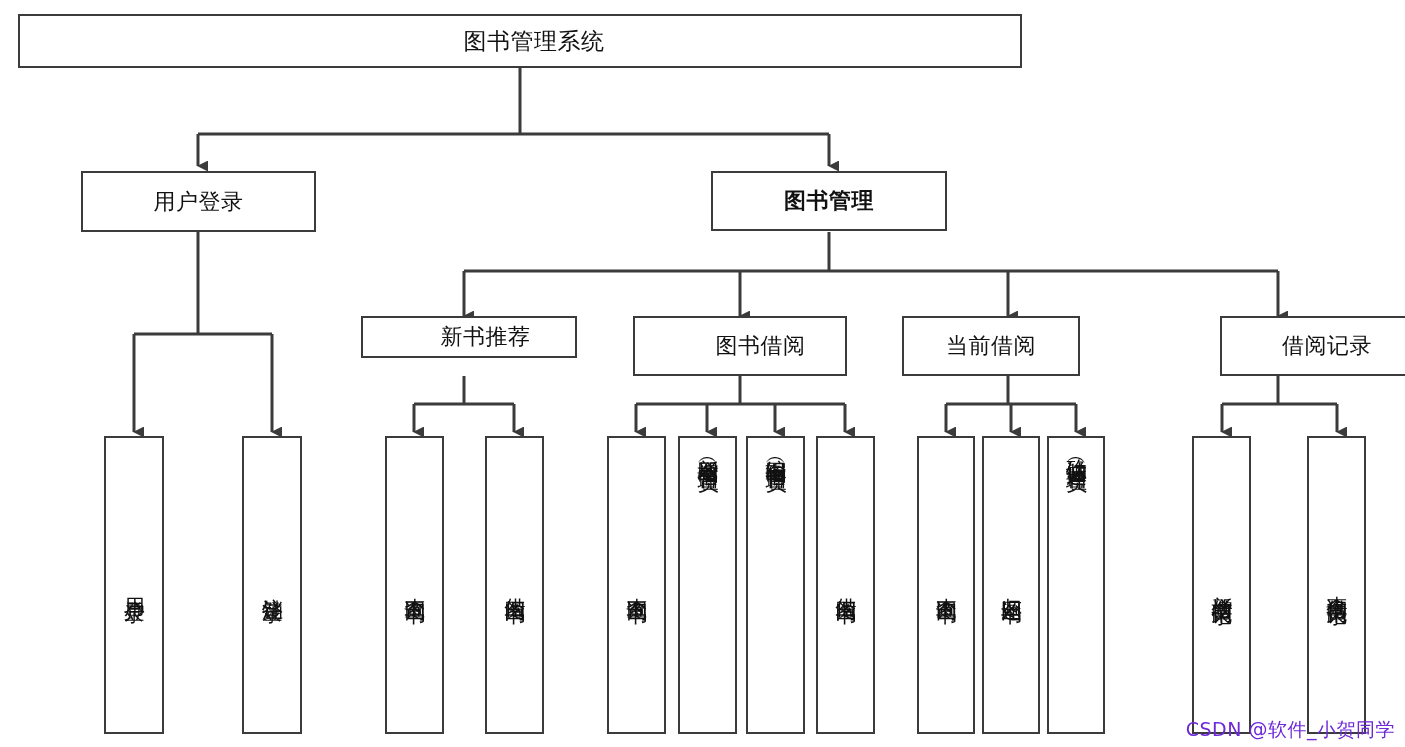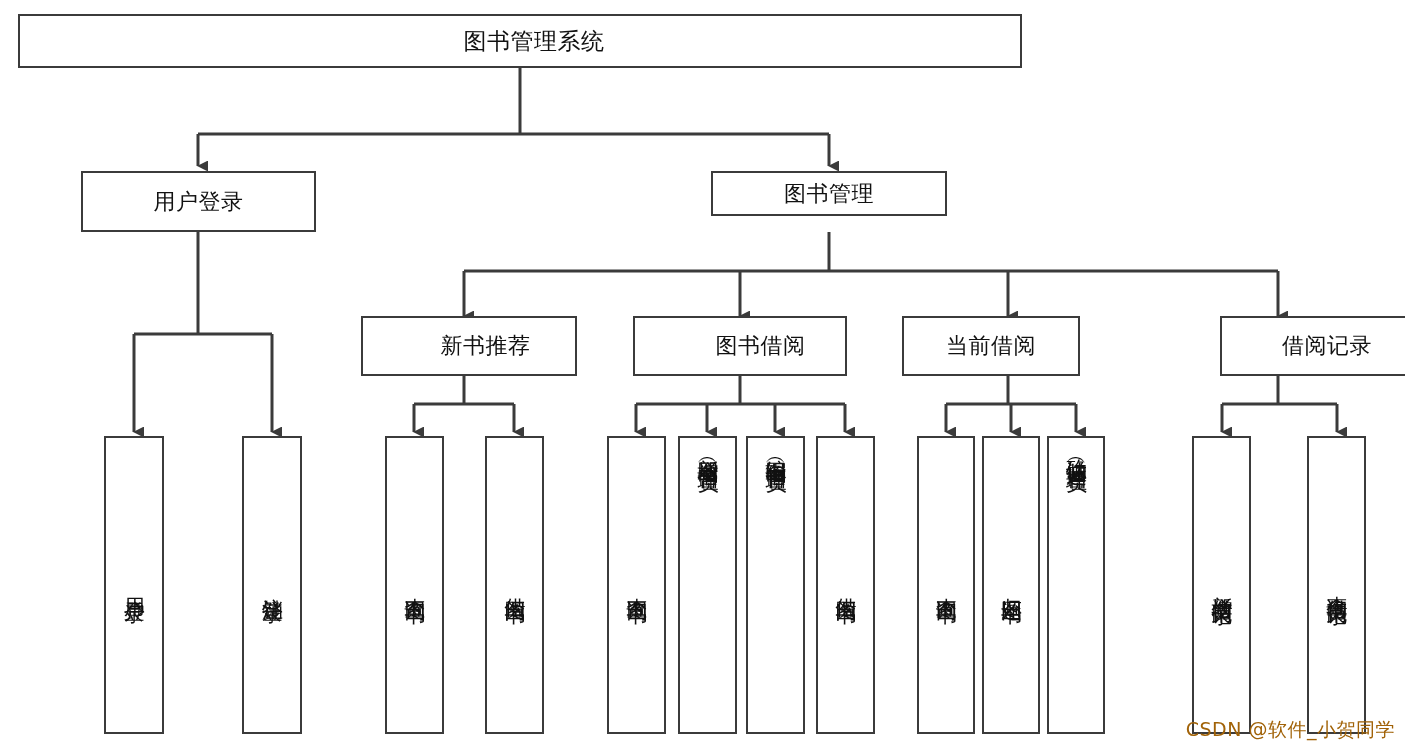--- a/index.html
+++ b/index.html
@@ -67,21 +67,21 @@
     align-items: flex-start;
   }
   .node.vert.top-aligned .label {
     margin-top: 4px;
   }
   .watermark {
     position: absolute;
     right: 10px;
     bottom: 4px;
     font-size: 19px;
-    color: #a16207;
+    color: #6d28d9;
     white-space: nowrap;
     letter-spacing: 0.5px;
     text-align: right;
   }
 </style>
 </head>
 <body>
 
 <div id="diagram-root">
 
@@ -137,25 +137,25 @@
     </g>
   </svg>
 
   <div class="node horiz root" style="left:18px; top:14px; width:1004px; height:54px;padding-left:28px;">
     <span class="label">图书管理系统</span>
   </div>
 
   <div class="node horiz" style="left:81px; top:171px; width:235px; height:61px;">
     <span class="label">用户登录</span>
   </div>
-  <div class="node horiz" style="left:711px; top:171px; width:236px; height:45px;">
+  <div class="node horiz" style="left:711px; top:171px; width:236px; height:60px;font-weight:bold;">
     <span class="label">图书管理</span>
   </div>
 
-  <div class="node horiz" style="left:361px; top:316px; width:216px; height:60px;padding-left:33px;">
+  <div class="node horiz" style="left:361px; top:316px; width:216px; height:42px;padding-left:33px;">
     <span class="label">新书推荐</span>
   </div>
   <div class="node horiz" style="left:633px; top:316px; width:214px; height:60px;padding-left:41px;">
     <span class="label">图书借阅</span>
   </div>
   <div class="node horiz" style="left:902px; top:316px; width:178px; height:60px;">
     <span class="label">当前借阅</span>
   </div>
   <div class="node horiz" style="left:1172px; top:316px; width:214px; height:60px;margin-left:48px;">
     <span class="label">借阅记录</span>

